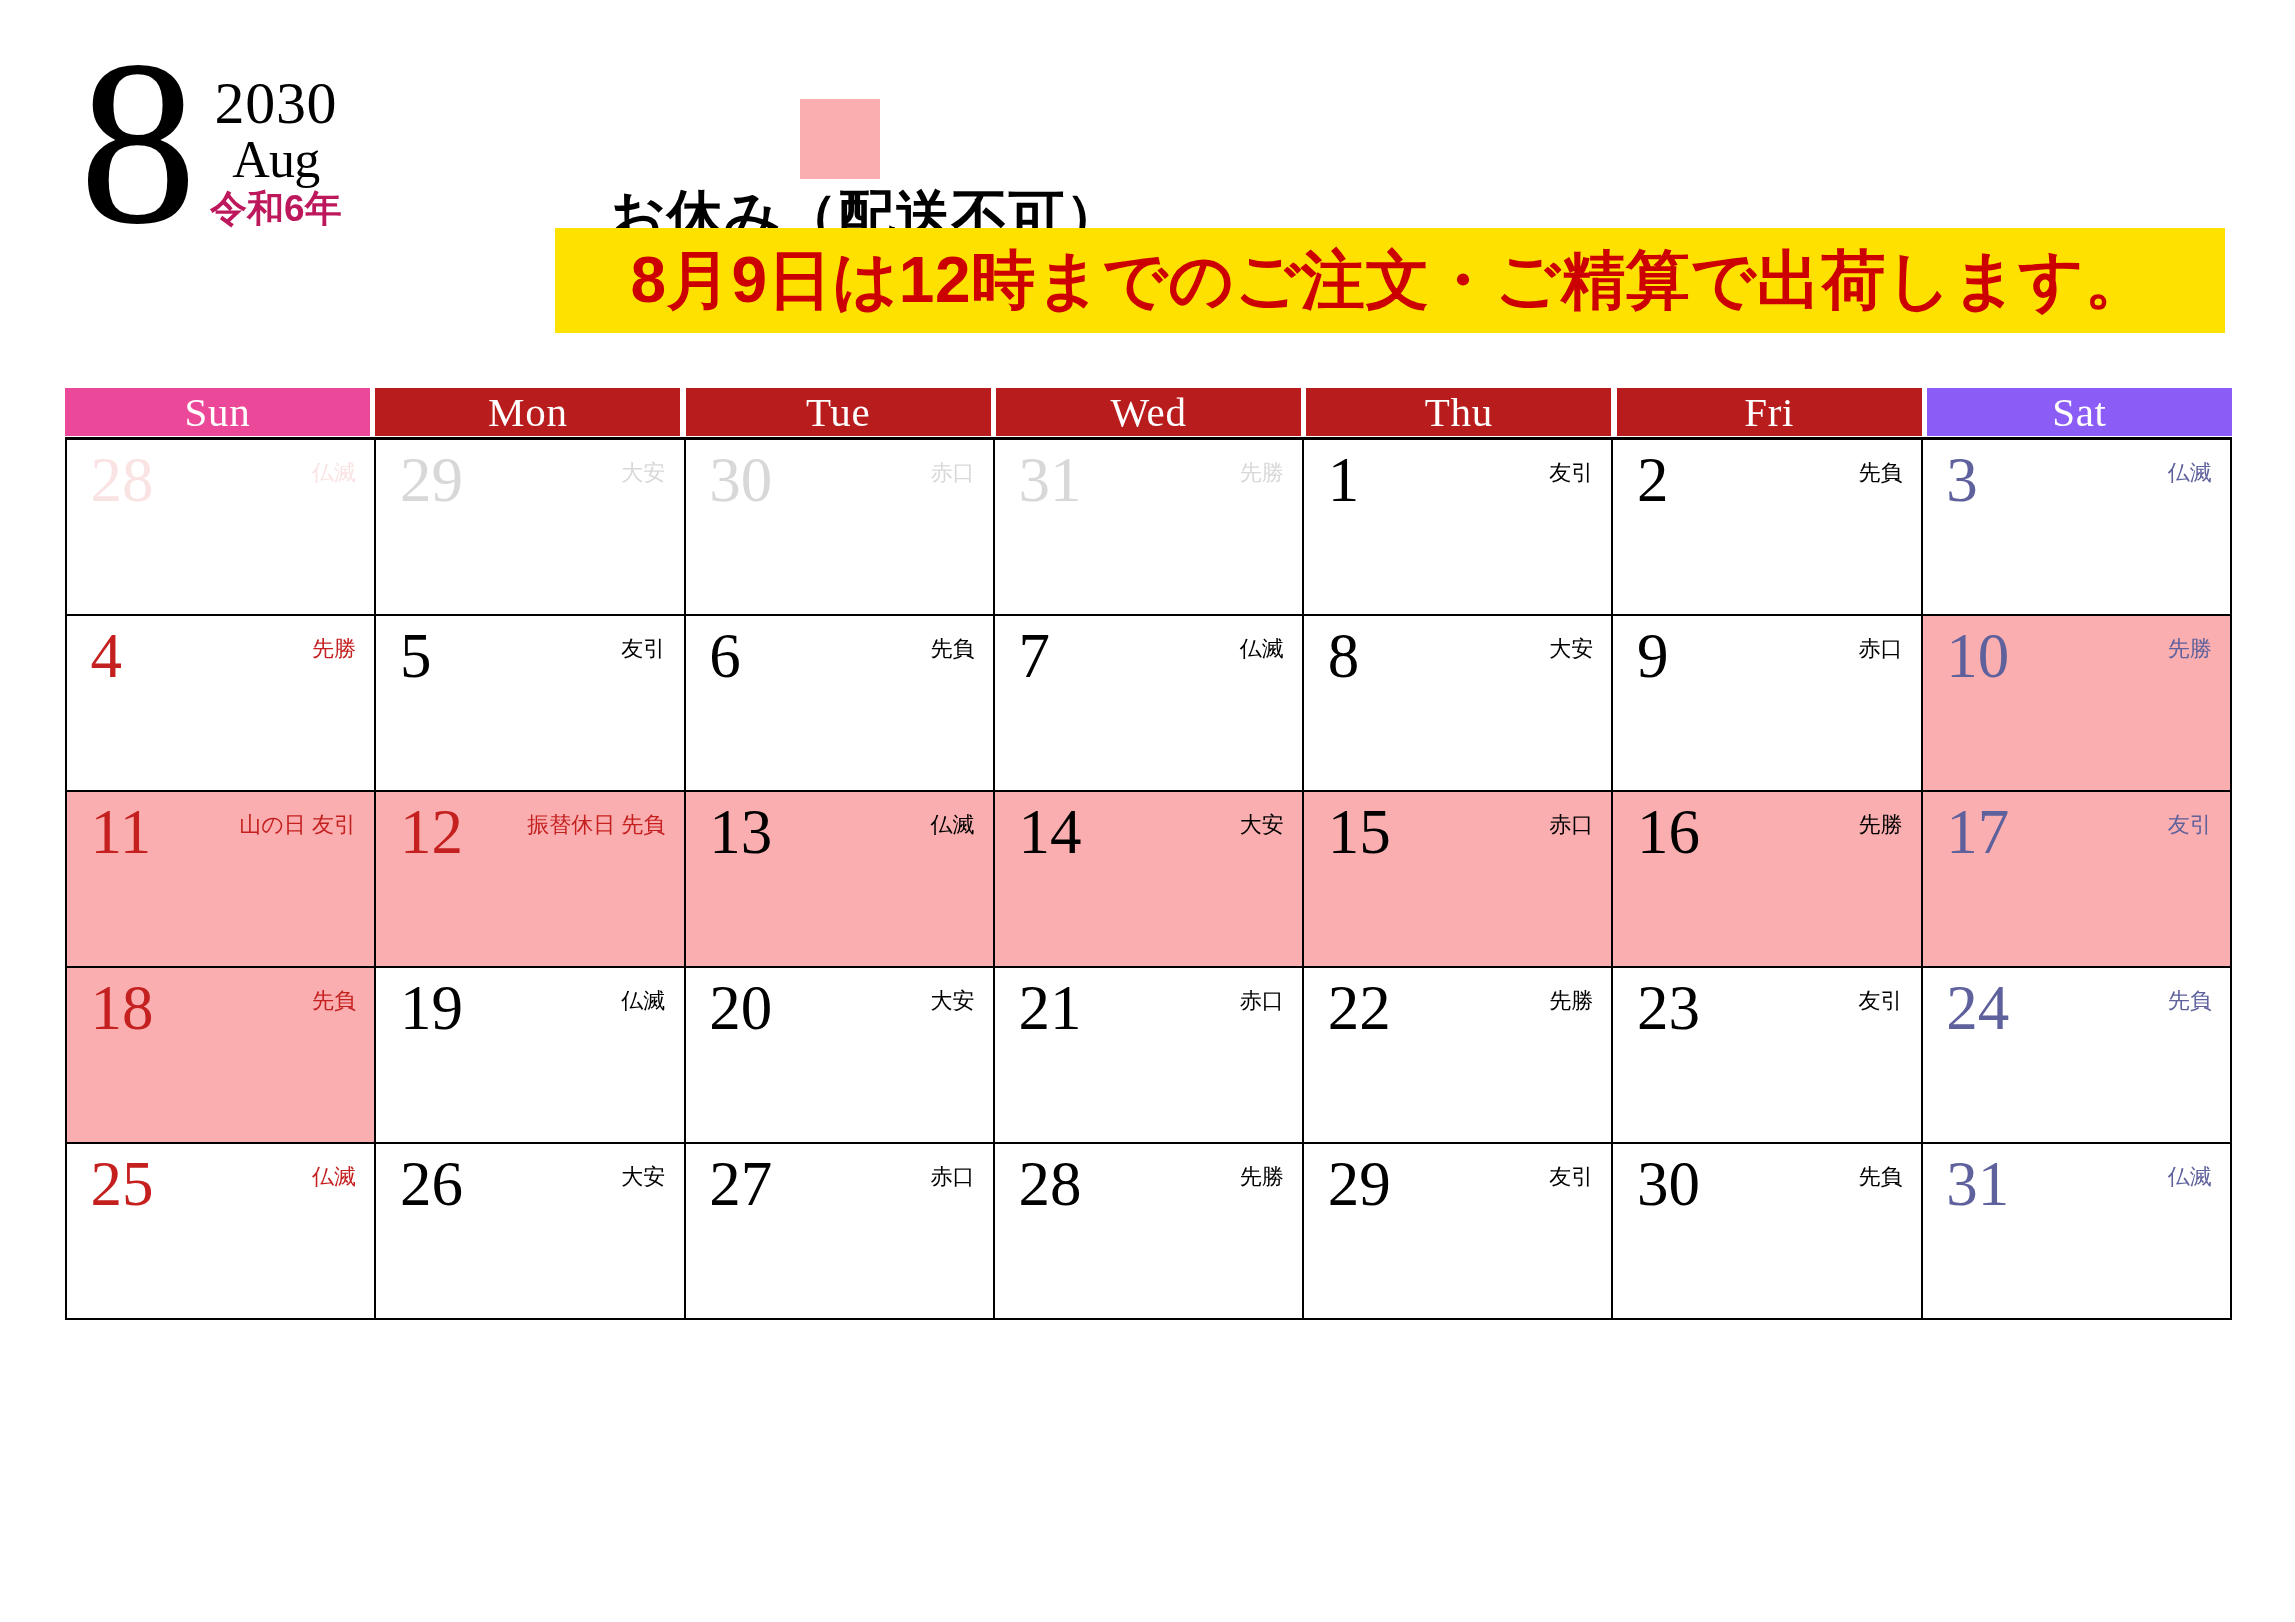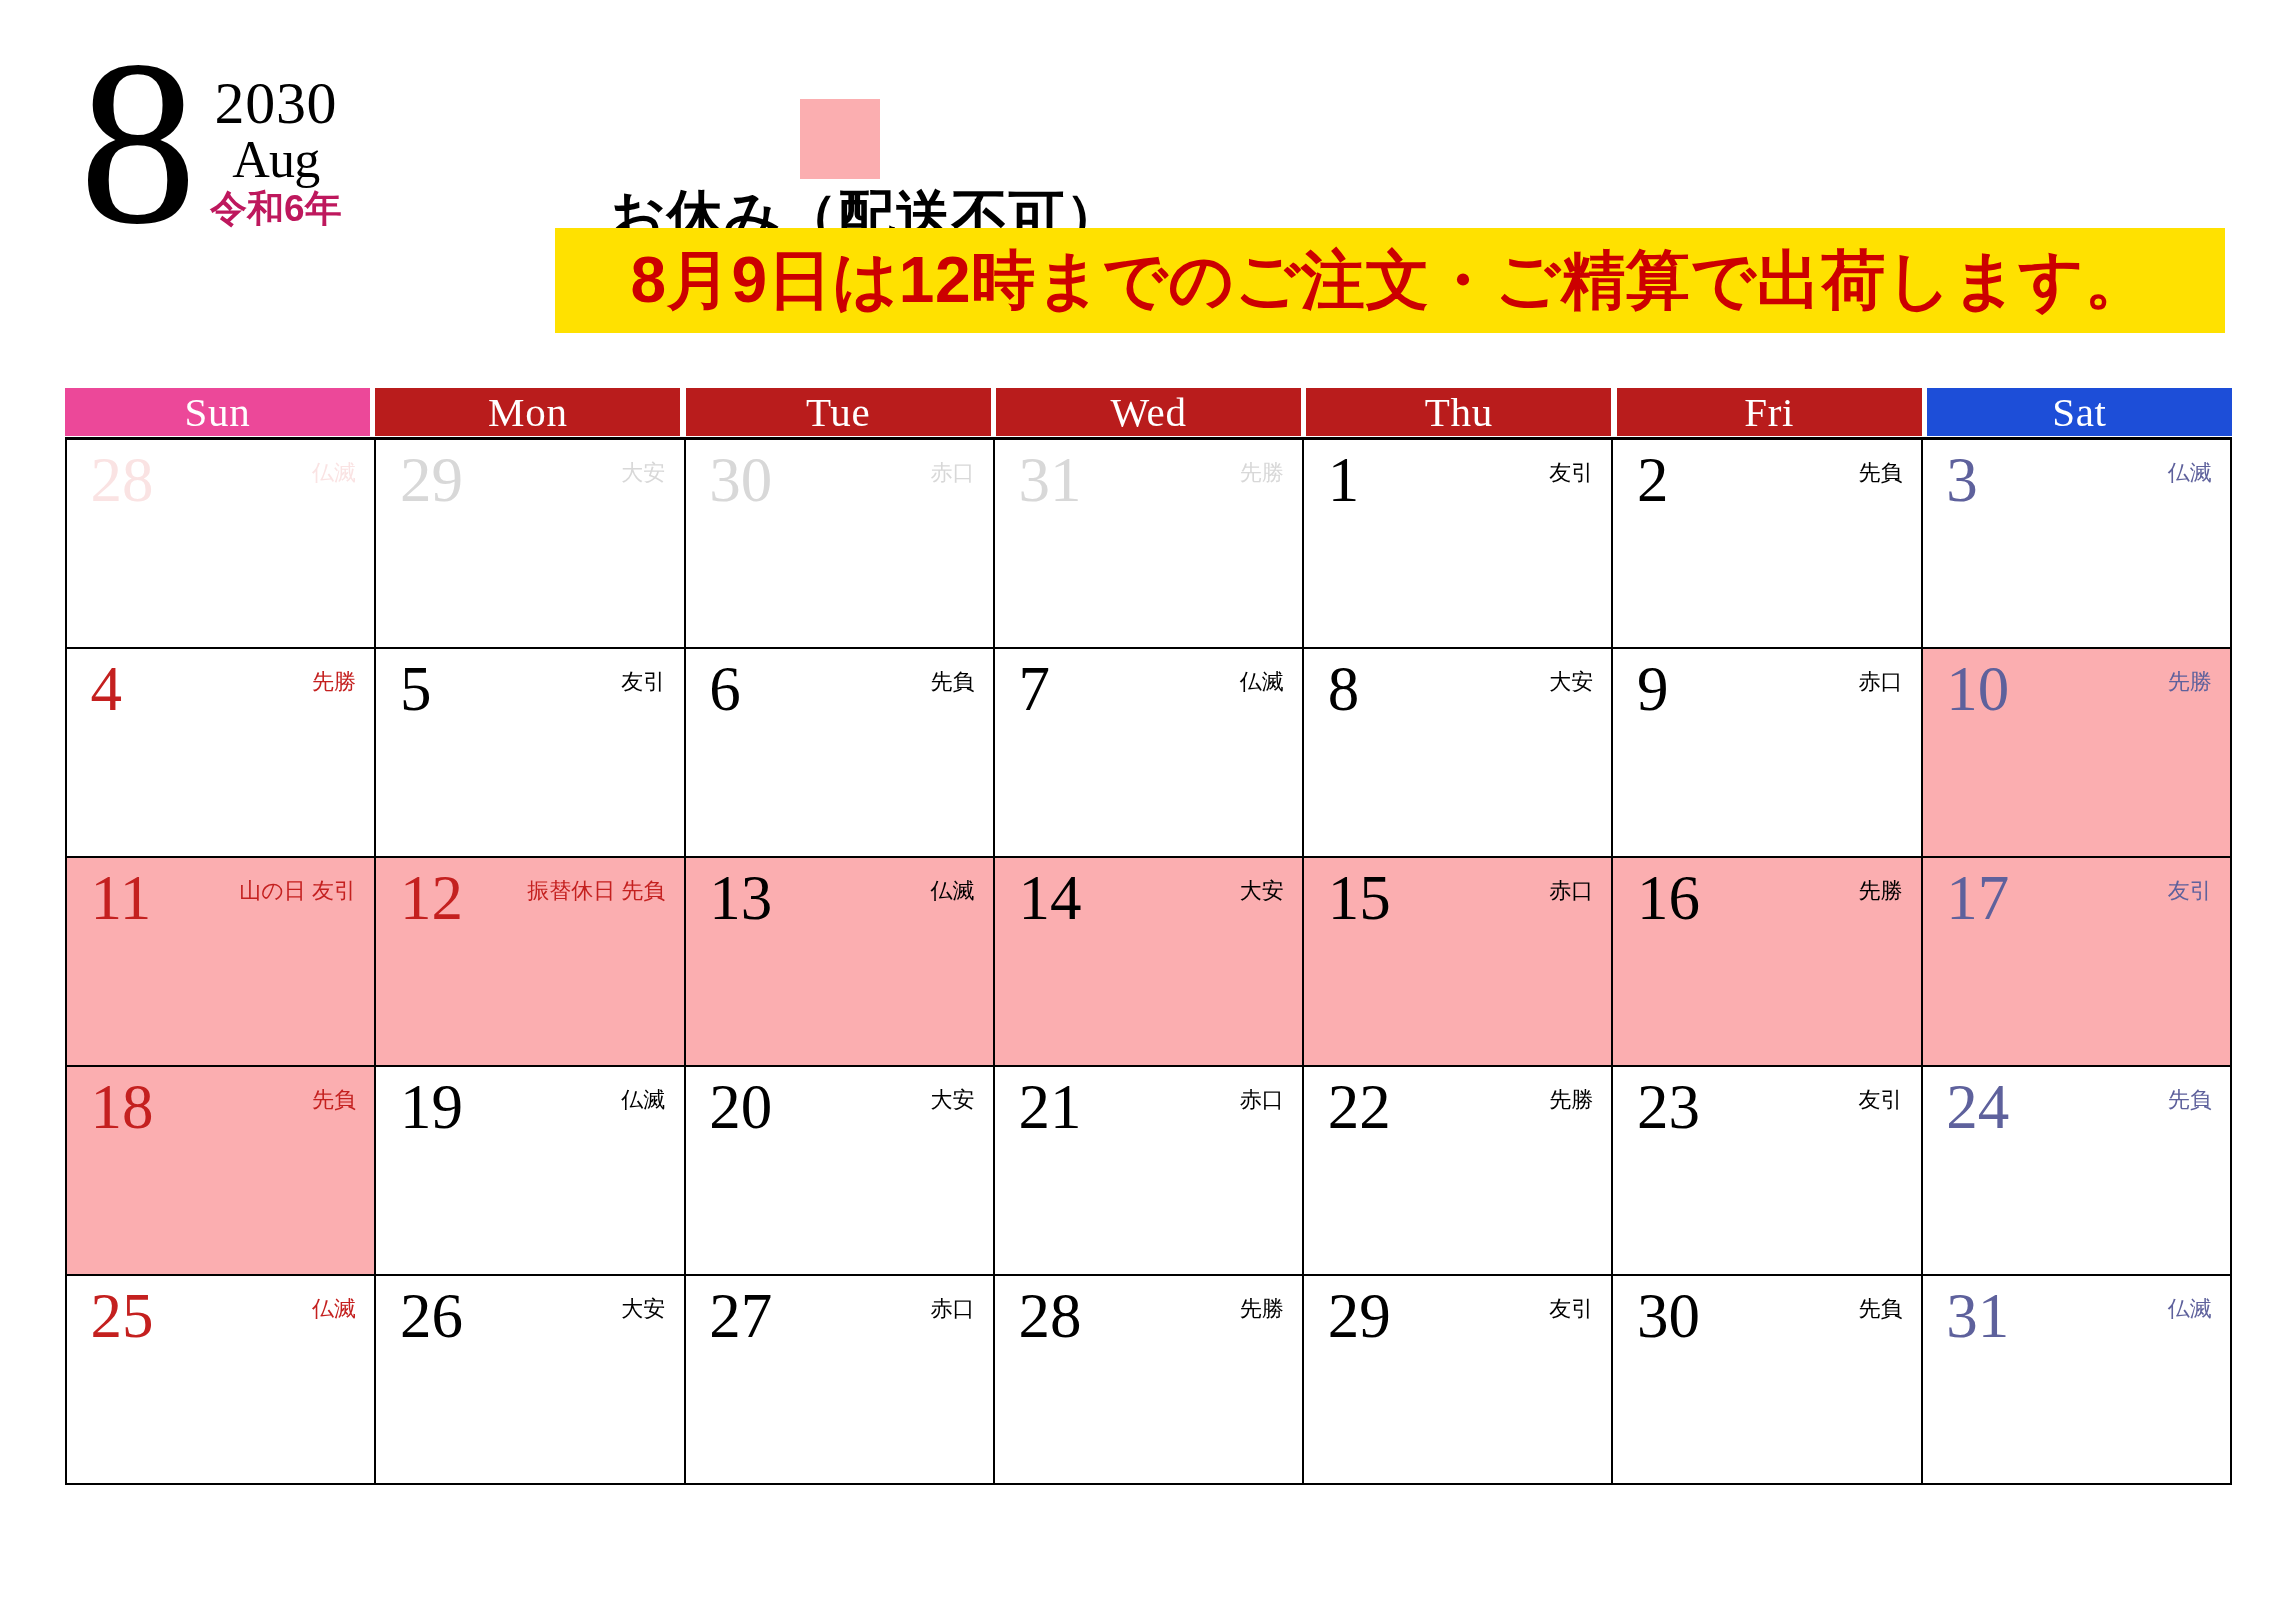--- a/index.html
+++ b/index.html
@@ -132,34 +132,34 @@
     display: flex;
     align-items: center;
     justify-content: center;
     color: #ffffff;
     font-family: "Liberation Serif", "DejaVu Serif", serif;
     font-size: 41px;
     letter-spacing: 0.7px;
   }
   .dow-sun  { background: #ec4899; }
   .dow-week { background: #b91c1c; }
-  .dow-sat  { background: #1d4ed8; }
+  .dow-sat  { background: #8b5cf6; }
 
   .grid {
     margin-top: 5.2px;
     border-top: 3.3px solid #000000;
     border-left: 2.6px solid #000000;
   }
   .week {
     display: grid;
     grid-template-columns: repeat(7, 1fr);
   }
   .day {
     position: relative;
-    height: 209px;
+    height: 176px;
     border-right: 2.6px solid #000000;
     border-bottom: 2.6px solid #000000;
     box-sizing: border-box;
     background: #ffffff;
   }
   .day.holiday-bg { background: #FBAEB0; }
 
   .day-num {
     position: absolute;
     left: 23.6px;

